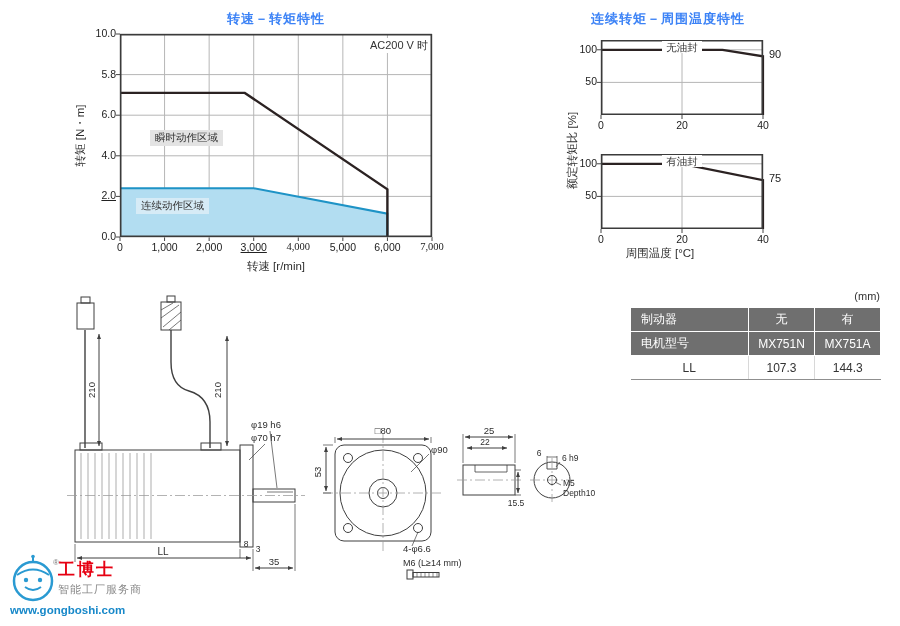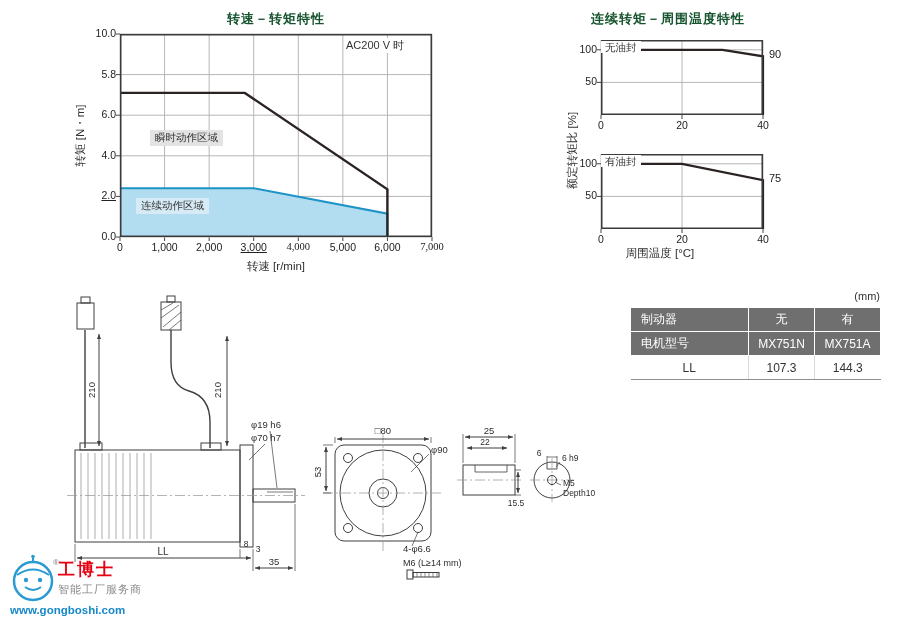--- a/index.html
+++ b/index.html
@@ -1,33 +1,33 @@
 <!DOCTYPE html>
 <html><head>
 <meta charset="utf-8">
 <style>
   *{box-sizing:border-box;margin:0;padding:0}
   body{margin:0;background:#ffffff}
   .page{position:relative;width:900px;height:626px;background:#fff;overflow:hidden;
         font-family:"Liberation Sans",sans-serif;color:#333}
   .abs{position:absolute}
-  .title{font-size:13px;font-weight:bold;color:#14532d;text-align:center;letter-spacing:1px}
+  .title{font-size:13px;font-weight:bold;color:#3b82f6;text-align:center;letter-spacing:1px}
   svg.chart{overflow:visible;display:block}
   .xtickbox{position:absolute;height:14px}
   .xtickbox .tick{position:absolute;top:0;width:50px;text-align:center;font-size:10.5px;color:#222}
   .ytickbox{position:absolute;width:30px}
   .ytickbox .ytick{position:absolute;right:0;font-size:10.5px;color:#222;white-space:nowrap}
   .endbox{position:absolute;width:36px}
   .endbox .endlbl{position:absolute;left:3px;font-size:11px;color:#222}
   .ylab{transform:rotate(-90deg);font-size:11.5px;text-align:center;color:#2f2f2f;white-space:nowrap}
   .xlab{font-size:11.5px;text-align:center;color:#2f2f2f}
-  .anno{font-size:11px;text-align:left;background:#fff;color:#333}
+  .anno{font-size:11px;text-align:right;background:#fff;color:#333}
   .chip{font-size:10.5px;color:#333;padding:1px 5px;background:#e3e3e3;white-space:nowrap}
   .chip-blue{background:#d6ebf6}
-  .plotlab{font-size:10.5px;text-align:left}
+  .plotlab{font-size:10.5px;text-align:center}
   .plotlab span{background:#fff;padding:0 4px}
   .unit{font-size:11px;text-align:right;color:#333}
   table.spec{border-collapse:collapse;font-size:12px}
   .spec td{height:24px;text-align:center;vertical-align:middle}
   .spec td.c0{width:118px}
   .spec td.c1,.spec td.c2{width:66px}
   .spec .hd{background:#6f6f6f;color:#fff;border:1px solid #fff}
   .spec .hd.lft{text-align:left;padding-left:10px}
   .spec .bd{background:#fff;color:#333;border-bottom:1px solid #8f8f8f;border-left:1px solid #d8d8d8}
   .spec td.bd.first{border-left:none}

